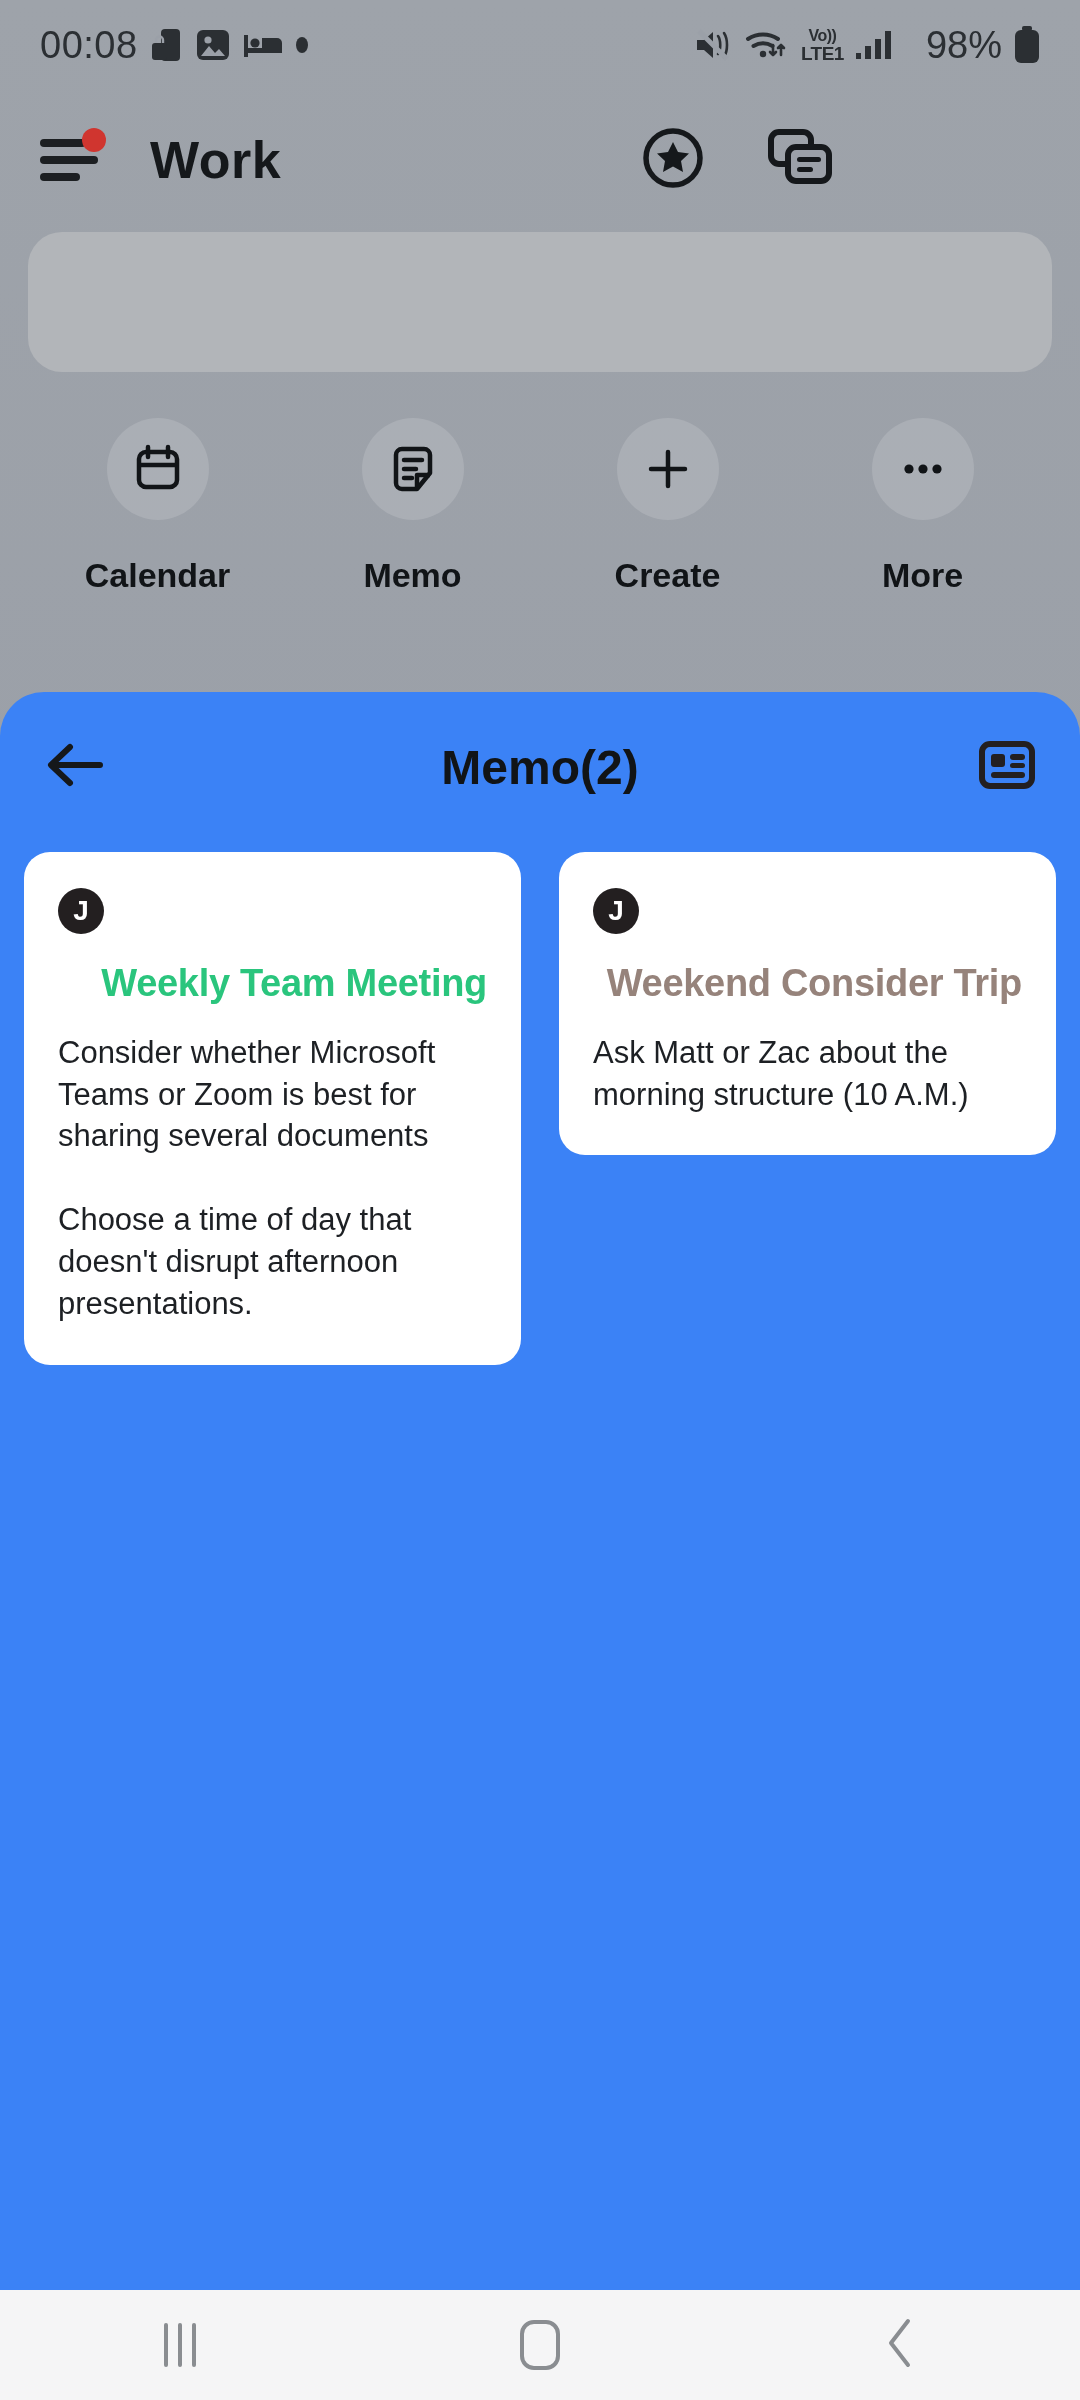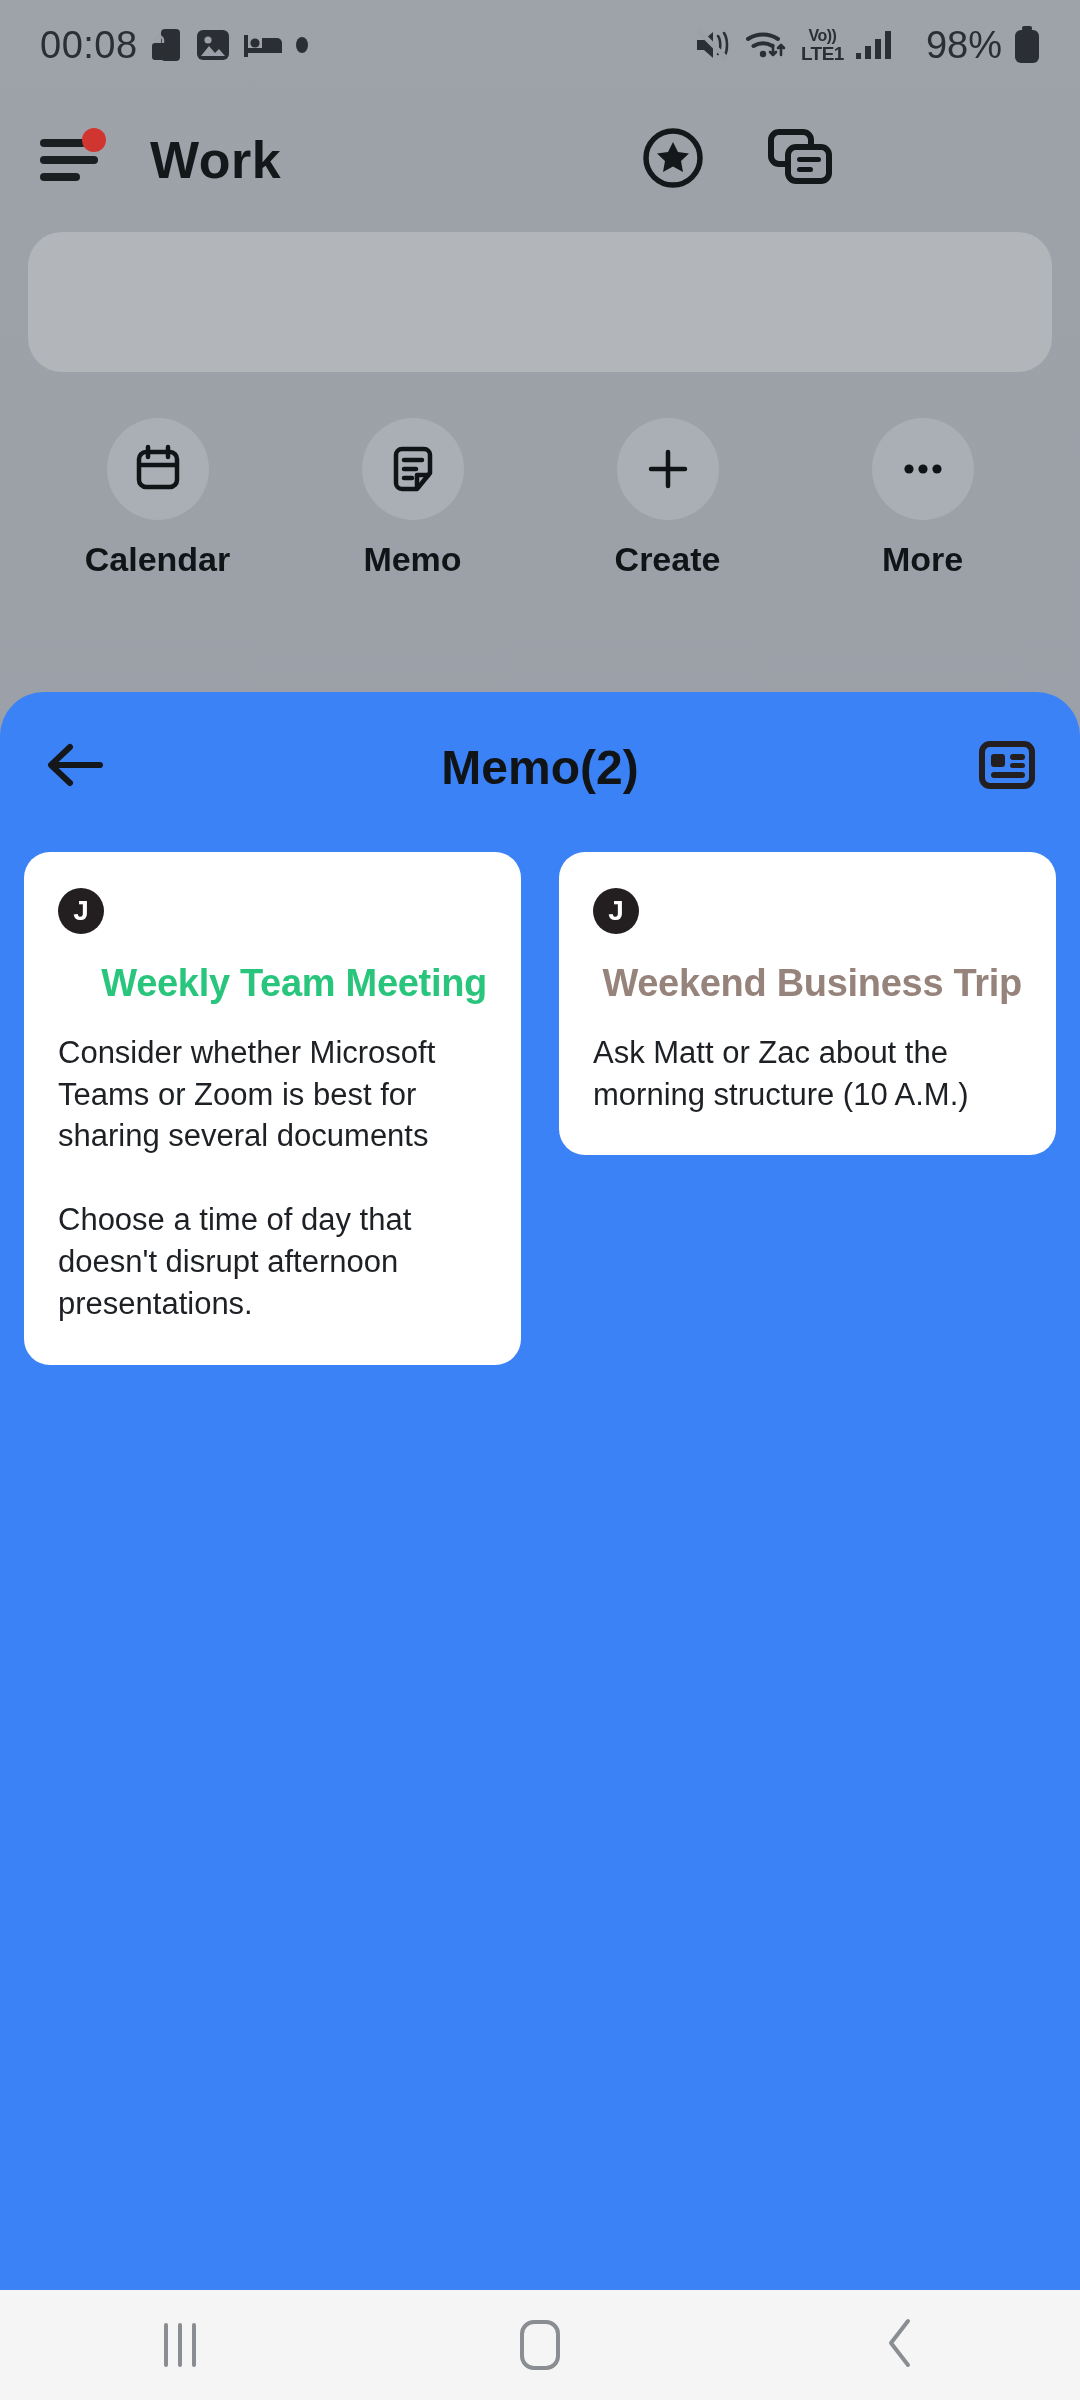--- a/index.html
+++ b/index.html
@@ -69,21 +69,21 @@
     position: absolute; top: 418px; left: 0; width: 1080px;
     display: flex; justify-content: space-around; padding: 0 30px;
   }
   .qa-item { display: flex; flex-direction: column; align-items: center; width: 180px; }
   .qa-circle {
     width: 102px; height: 102px; border-radius: 50%;
     background: rgba(255,255,255,.14);
     display: flex; align-items: center; justify-content: center;
   }
   .qa-label {
-    margin-top: 20px; font-size: 34px; font-weight: bold; color: #111417;
+    margin-top: 36px; font-size: 34px; font-weight: bold; color: #111417;
   }
 
   
   #memo-sheet {
     position: absolute; top: 692px; left: 0; width: 1080px; height: 1708px;
     background: #3b82f6;
     border-top-left-radius: 44px; border-top-right-radius: 44px;
     overflow: hidden;
   }
   #sheet-header {
@@ -311,21 +311,21 @@
         <div class="memo-title" style="color:#2ac57d">Weekly Team Meeting</div>
       </div>
       <div class="memo-body">Consider whether Microsoft Teams or Zoom is best for sharing several documents
 
 Choose a time of day that doesn't disrupt afternoon presentations.</div>
     </div>
 
     <div class="memo-card">
       <div class="avatar">J</div>
       <div class="memo-card-title-wrap">
-        <div class="memo-title" style="color:#96837b">Weekend Business Trip</div>
+        <div class="memo-title" style="color:#96837b">Weekend Consider Trip</div>
       </div>
       <div class="memo-body">Ask Matt or Zac about the morning structure (10 A.M.)</div>
     </div>
 
   </div>
 </div>
 
 <div id="nav-bar">
   <div class="nav-btn">
     <span class="recents">

